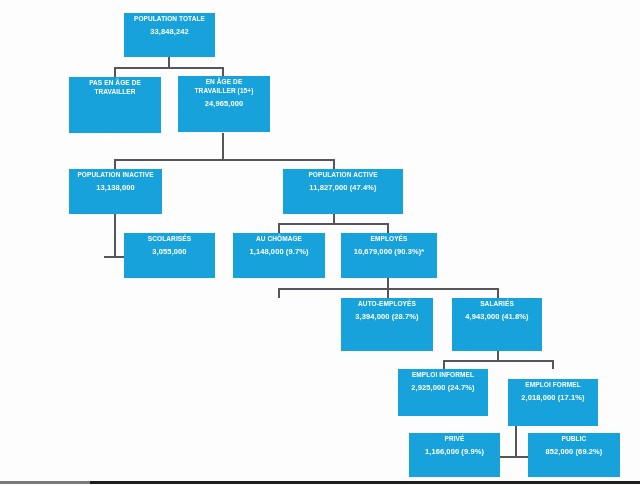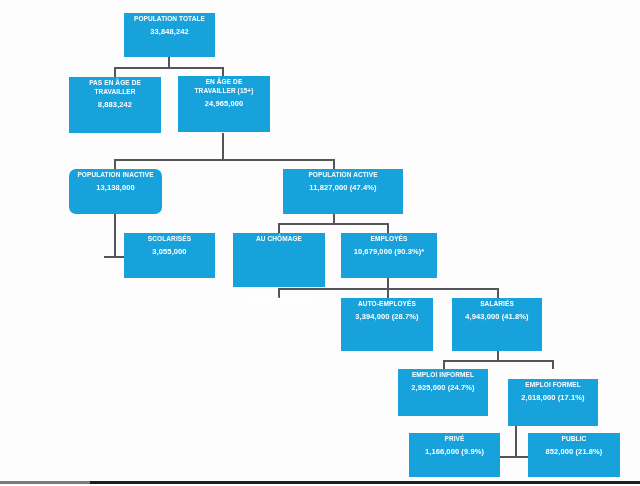--- a/index.html
+++ b/index.html
@@ -34,27 +34,27 @@
     font-size: 7.5px;
     line-height: 9px;
     margin-top: 3.5px;
     letter-spacing: 0.1px;
     white-space: nowrap;
   }
   .cn { position: absolute; background: var(--line, #55565A); }
 
   
   .nb-population_totale   { left:124px; top:13px;  width:91px;  height:44px; }
-  .nb-pas_en_age          { left:69px;  top:77px;  width:92px;  height:56px; }
+  .nb-pas_en_age          { left:69px;  top:77px;  width:92px;  height:56px;gap:32px; }
   .nb-en_age              { left:178px; top:76px;  width:92px;  height:56px; }
-  .nb-population_inactive { left:69px;  top:169px; width:93px;  height:45px;border-radius:7px; }
+  .nb-population_inactive { left:69px;  top:169px; width:93px;  height:45px; }
   .nb-population_active   { left:283px; top:169px; width:120px; height:45px; }
   .nb-non_scolarises      { left:13px;  top:233px; width:91px;  height:45px; }
   .nb-scolarises          { left:124px; top:233px; width:91px;  height:45px; }
-  .nb-au_chomage          { left:233px; top:233px; width:92px;  height:54px;gap:48px; }
+  .nb-au_chomage          { left:233px; top:233px; width:92px;  height:45px; }
   .nb-employes            { left:341px; top:233px; width:96px;  height:45px; }
   .nb-aides_familiales    { left:232px; top:298px; width:90px;  height:53px; }
   .nb-auto_employes       { left:341px; top:298px; width:92px;  height:53px; }
   .nb-salaries            { left:452px; top:298px; width:90px;  height:53px; }
   .nb-emploi_informel     { left:398px; top:369px; width:90px;  height:47px; }
   .nb-emploi_formel       { left:508px; top:379px; width:90px;  height:47px; }
   .nb-prive               { left:409px; top:433px; width:91px;  height:44px; }
   .nb-public              { left:528px; top:433px; width:92px;  height:44px; }
 
   
@@ -186,17 +186,17 @@
     <div class="nvalue">2,018,000 (17.1%)</div>
   </div>
 
   <div class="node nb-prive">
     <div class="nlabel">PRIVÉ</div>
     <div class="nvalue">1,166,000 (9.9%)</div>
   </div>
 
   <div class="node nb-public">
     <div class="nlabel">PUBLIC</div>
-    <div class="nvalue">852,000 (21.8%)</div>
+    <div class="nvalue">852,000 (69.2%)</div>
   </div>
 
   <div class="bottom-rule"></div>
 </div>
 
 </body></html>

